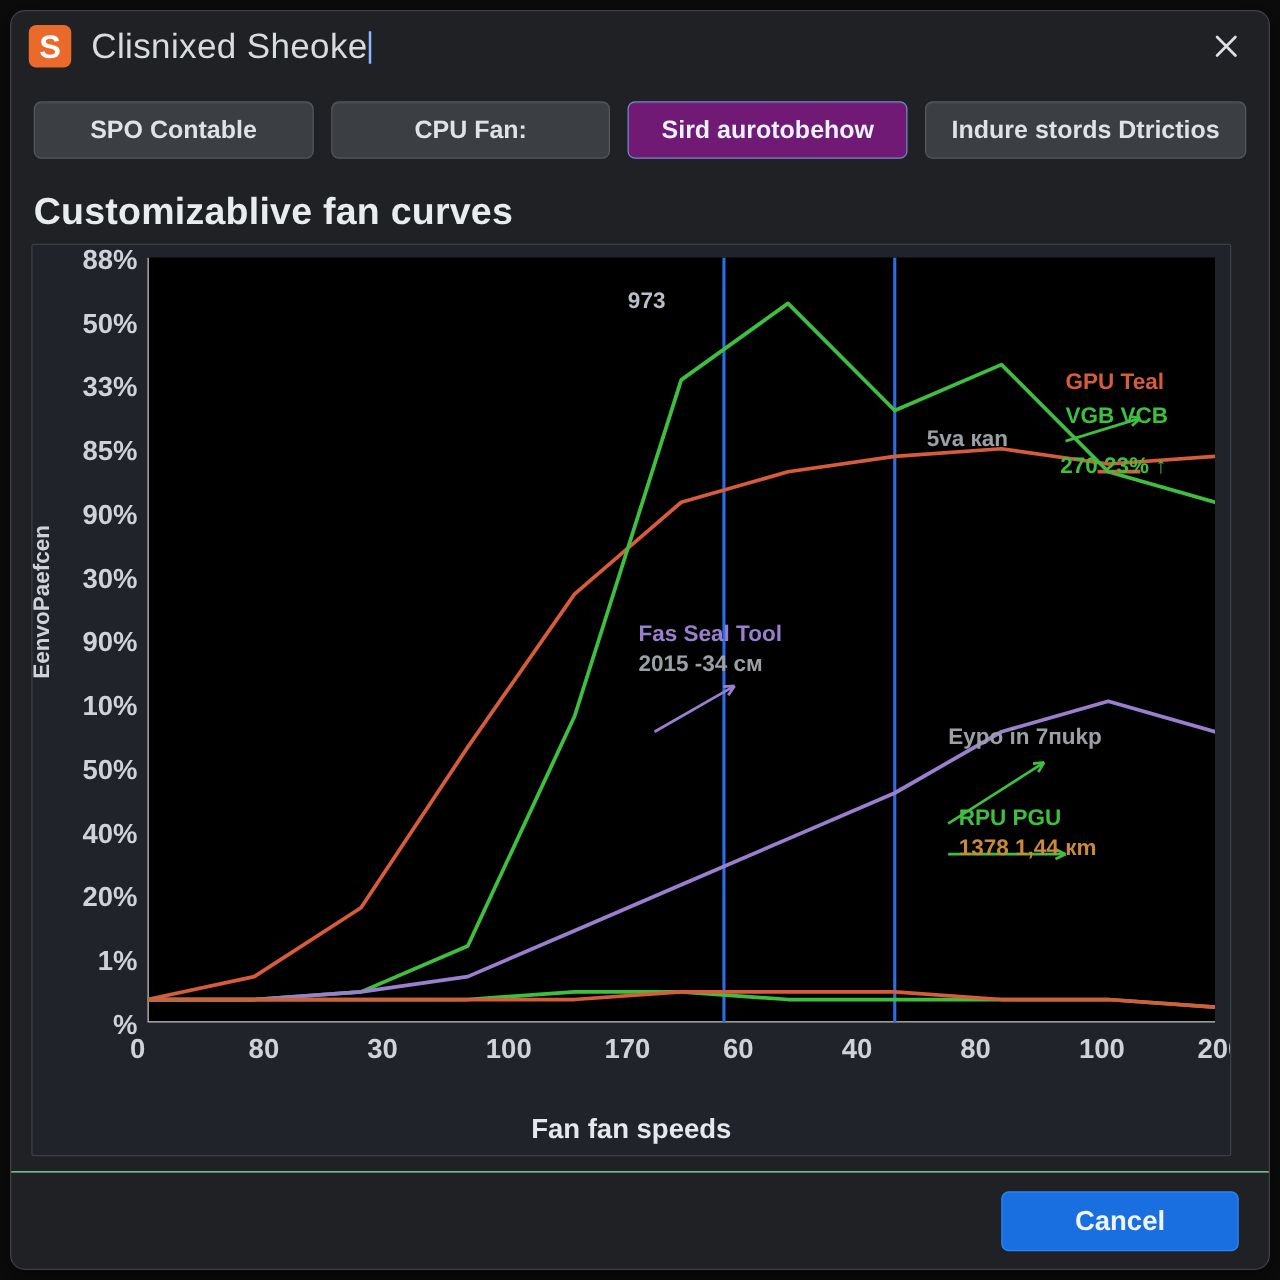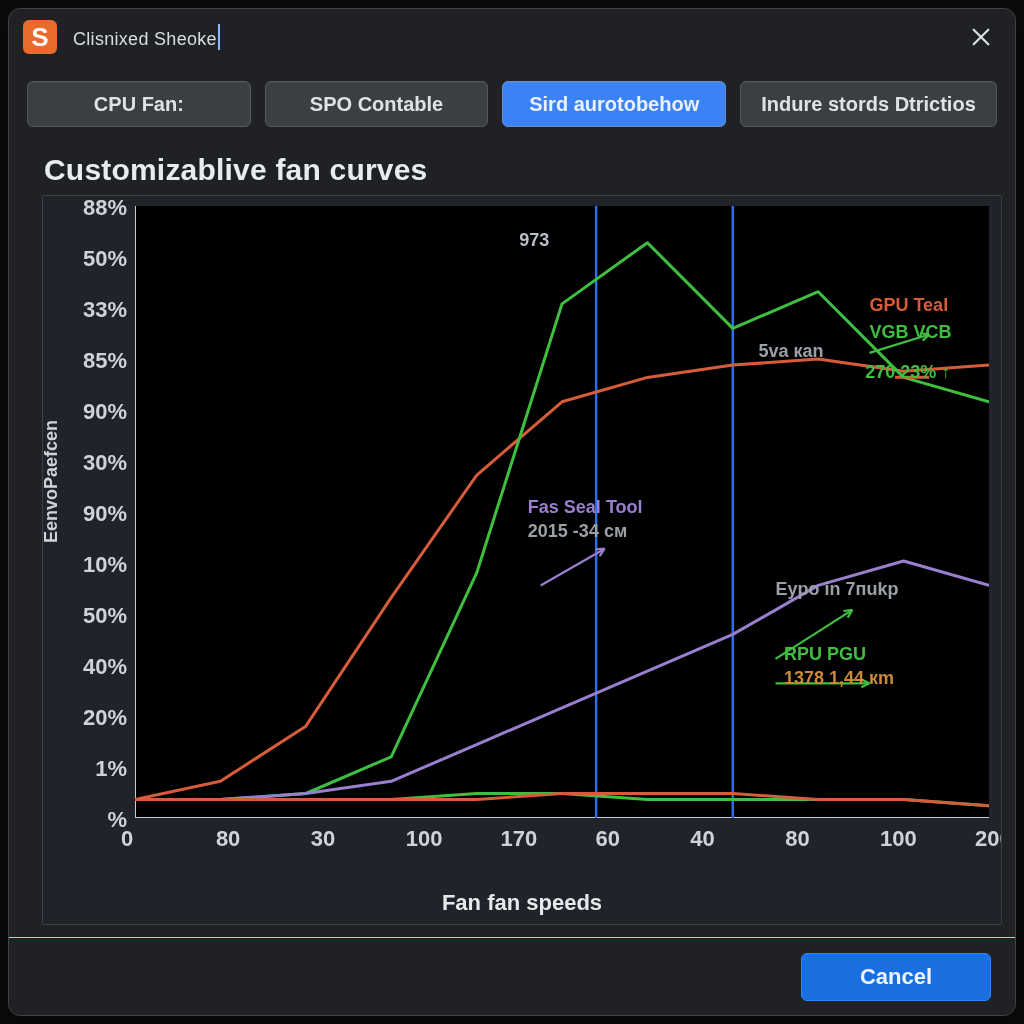--- a/index.html
+++ b/index.html
@@ -11,44 +11,44 @@
   }
   .titlebar {
     height: 56px; display: flex; align-items: center; padding: 0 14px;
     background: transparent;
   }
   .app-icon {
     width: 34px; height: 34px; border-radius: 6px; background: #e96a2b;
     color: #fff; font-weight: 800; font-size: 26px; line-height: 34px;
     text-align: center; margin-right: 16px;
   }
-  .title-text { color: #d9dcdf; font-size: 18px; letter-spacing: .3px; }
+  .title-text { color: #d9dcdf; font-size: 28px; letter-spacing: .3px; }
   .title-caret {
     display: inline-block; width: 2px; height: 26px; background: #8ab7ff;
     vertical-align: -5px; margin: 0 1px;
   }
   .close {
     margin-left: auto; width: 40px; height: 40px; display:flex; align-items:center; justify-content:center;
     color:#dcdfe3; cursor:pointer; border-radius:6px;
   }
   .close svg { width: 22px; height:22px; stroke:#dcdfe3; stroke-width:2.4; stroke-linecap:round;}
 
   .tabs {
     display:flex; gap: 14px; padding: 16px 18px 0 18px;
   }
   .tab {
     flex:1; min-width:0; height:46px; background:#3b3e43; border:1px solid #55585c;
     color:#dfe2e6; font-size:20px; font-weight:600; border-radius:6px;
     display:flex; align-items:center; justify-content:center; cursor:pointer;
     box-shadow: inset 0 1px 0 rgba(255,255,255,0.05);
   }
-  .tab.active { background:#3b82f6; border-color:#6f8dc2; color:#eaf1ff; }
+  .tab.active { background:#701a75; border-color:#6f8dc2; color:#eaf1ff; }
   .tab:last-child { flex:1.15; }
 
-  .content { padding: 20px 24px 0 33px; flex:1; display:flex; flex-direction:column; }
+  .content { padding: 20px 24px 0 16px; flex:1; display:flex; flex-direction:column; }
   .section-title { color:#e9ecef; font-size:30px; font-weight:800; letter-spacing:.2px; margin: 6px 0 8px 2px; }
 
   .chart-wrap {
     position:relative; flex:1; background:#20242a; border:1px solid #3c4045; border-radius:2px;
     margin-bottom: 6px; overflow:hidden;
   }
   .plot { position:absolute; background:#000; }
   .axis-label, .tick-label {
     position:absolute; color:#cfd3d8; font-size:22px; font-weight:600; white-space:nowrap;
   }
@@ -84,22 +84,22 @@
       <span>Clisnixed Sheoke</span><span class="title-caret"></span>
     </div>
     <div class="close">
       <svg viewBox="0 0 24 24" fill="none">
           <path d="M4 4 L20 20 M20 4 L4 20"></path>
         </svg>
     </div>
   </div>
 
   <div class="tabs">
+    <div class="tab">SPO Contable</div>
     <div class="tab">CPU Fan:</div>
-    <div class="tab">SPO Contable</div>
     <div class="tab active">Sird aurotobehow</div>
     <div class="tab">Indure stords Dtrictios</div>
   </div>
 
   <div class="content">
     <div class="section-title">Customizablive fan curves</div>
 
     <div class="chart-wrap" id="chartWrap" style="width: 960px; height: 700px;">
 
     <div class="plot" style="left: 92px; top: 10px; width: 854px; height: 612px;">

